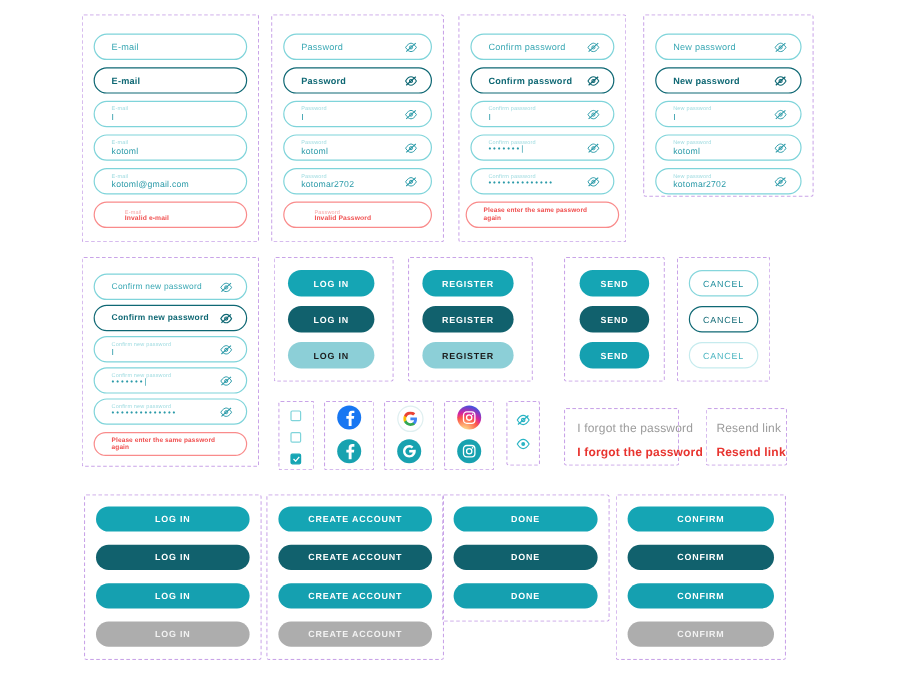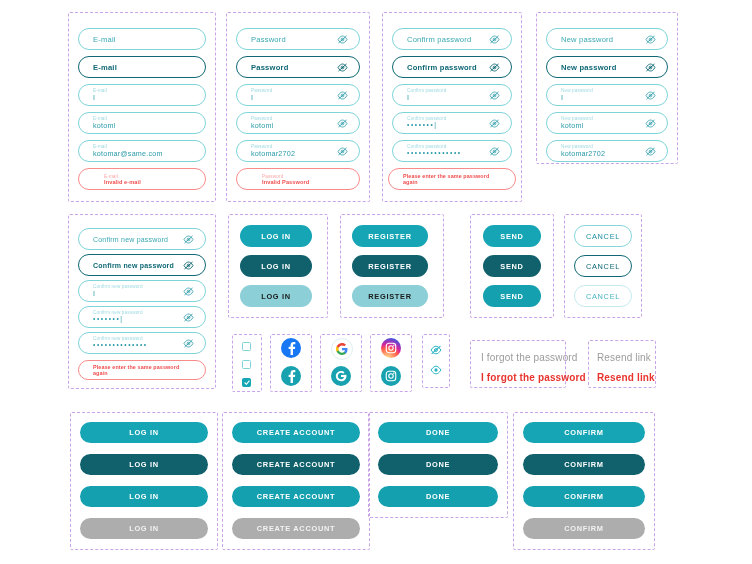--- a/index.html
+++ b/index.html
@@ -143,21 +143,21 @@
   </div>
   <div class="field" style="left:78px;top:112px;width:128px;height:22px;">
     <div class="f-body">
       <span class="f-label">E-mail</span>
       <span class="f-value">kotoml</span>
     </div>
   </div>
   <div class="field" style="left:78px;top:140px;width:128px;height:22px;">
     <div class="f-body">
       <span class="f-label">E-mail</span>
-      <span class="f-value">kotomar@same.com</span>
+      <span class="f-value">kotoml@gmail.com</span>
     </div>
   </div>
   <div class="field error" style="left:78px;top:168px;width:128px;height:22px;">
     <div class="f-body err-row">
       <span class="f-err-label">E-mail</span>
       <span class="f-err-msg">Invalid e-mail</span>
     </div>
   </div>
 
   <div class="field" style="left:236px;top:28px;width:124px;height:22px;">

